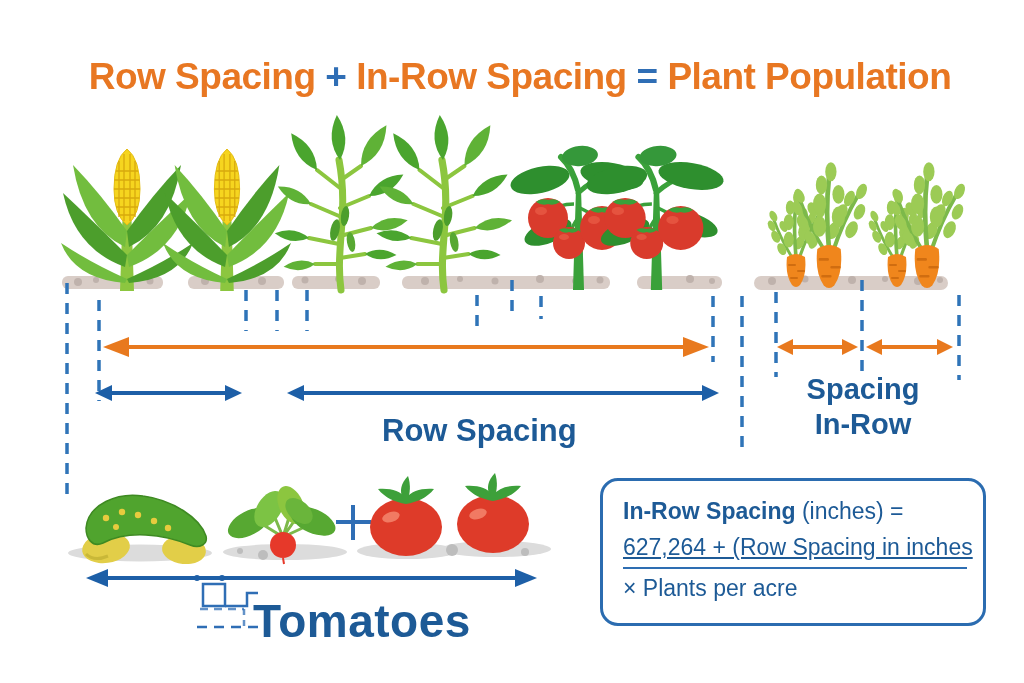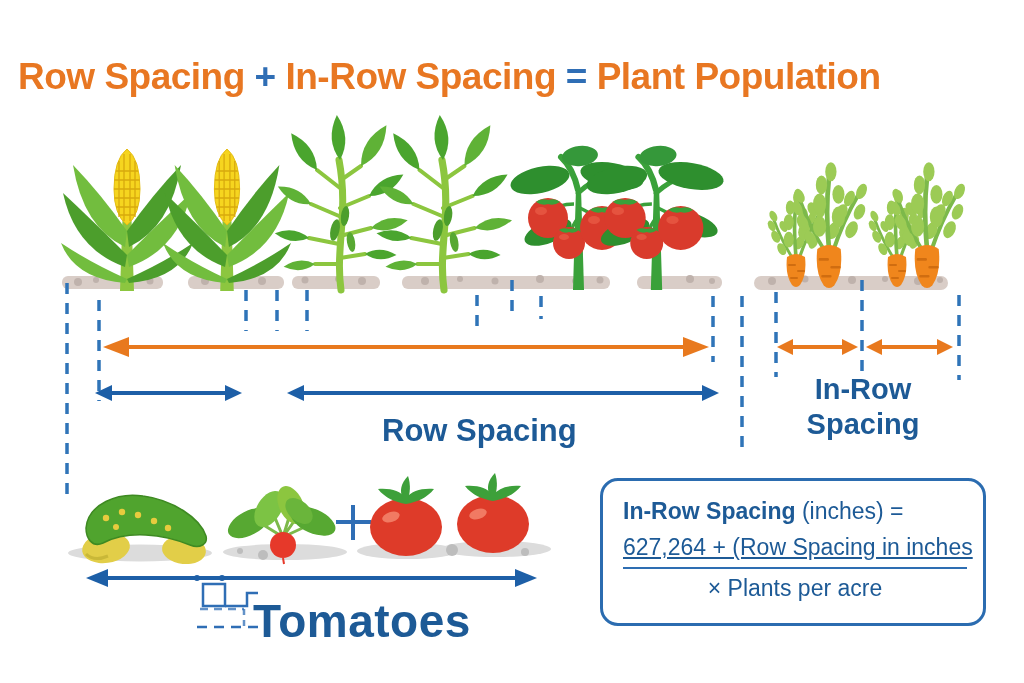--- a/index.html
+++ b/index.html
@@ -1,33 +1,33 @@
 <!DOCTYPE html>
 <html><head>
 <meta charset="utf-8">
 <style>
   html,body{margin:0;padding:0;background:#fff;}
   .stage{position:relative;width:1024px;height:683px;background:#ffffff;overflow:hidden;
          font-family:"Liberation Sans",sans-serif;}
   svg{position:absolute;left:0;top:0;}
   .txt{position:absolute;color:#1D5A96;font-weight:700;}
-  .title{left:18px;top:56px;width:980px;font-size:37px;letter-spacing:-0.5px;white-space:nowrap;}
+  .title{left:30px;top:56px;width:980px;text-align:center;font-size:37px;letter-spacing:-0.5px;white-space:nowrap;}
   .title .seg-orange{color:#E87722;}
   .title .seg-blue{color:#2F6EB5;}
   .row-spacing{left:382px;top:413px;font-size:31px;}
   .in-row{left:788px;top:372px;width:150px;text-align:center;font-size:29px;line-height:35px;}
   .bottom-caption{left:253px;top:594px;font-size:46px;letter-spacing:0.5px;}
   .formula-box{position:absolute;left:600px;top:478px;width:386px;height:148px;box-sizing:border-box;
                border:3px solid #2B6CB0;border-radius:18px;background:#fff;
                padding:17px 16px 26px 20px;color:#1D5A96;}
   .formula-line1{font-size:23px;margin-bottom:9px;white-space:nowrap;}
   .formula-line1 .fbold{font-weight:700;}
   .formula-num{font-size:23px;white-space:nowrap;border-bottom:2.5px solid #2E6EB2;
                padding-bottom:6px;margin-bottom:6px;text-decoration:underline;}
-  .formula-den{font-size:23px;text-align:center;}
+  .formula-den{font-size:23px;text-align:left;}
 </style>
 </head>
 <body>
 
 <div class="stage">
 
   <svg width="1024" height="683" viewBox="0 0 1024 683">
     <defs>
 
       <g id="corn">
@@ -277,22 +277,22 @@
     </g>
   </svg>
 
   <div class="txt title">
     <span class="seg-orange">Row Spacing</span><span class="seg-blue"> + </span><span class="seg-orange">In-Row Spacing</span><span class="seg-blue"> = </span><span class="seg-orange">Plant Population</span>
   </div>
 
   <div class="txt row-spacing">Row Spacing</div>
 
   <div class="txt in-row">
+    <div>Spacing</div>
     <div>In-Row</div>
-    <div>Spacing</div>
   </div>
 
   <div class="txt bottom-caption">Tomatoes</div>
 
   <div class="formula-box">
     <div class="formula-line1">
       <span class="fbold">In-Row Spacing</span><span> (inches) =</span>
     </div>
     <div class="formula-num">627,264 + (Row Spacing in inches</div>
     <div class="formula-den">× Plants per acre</div>

